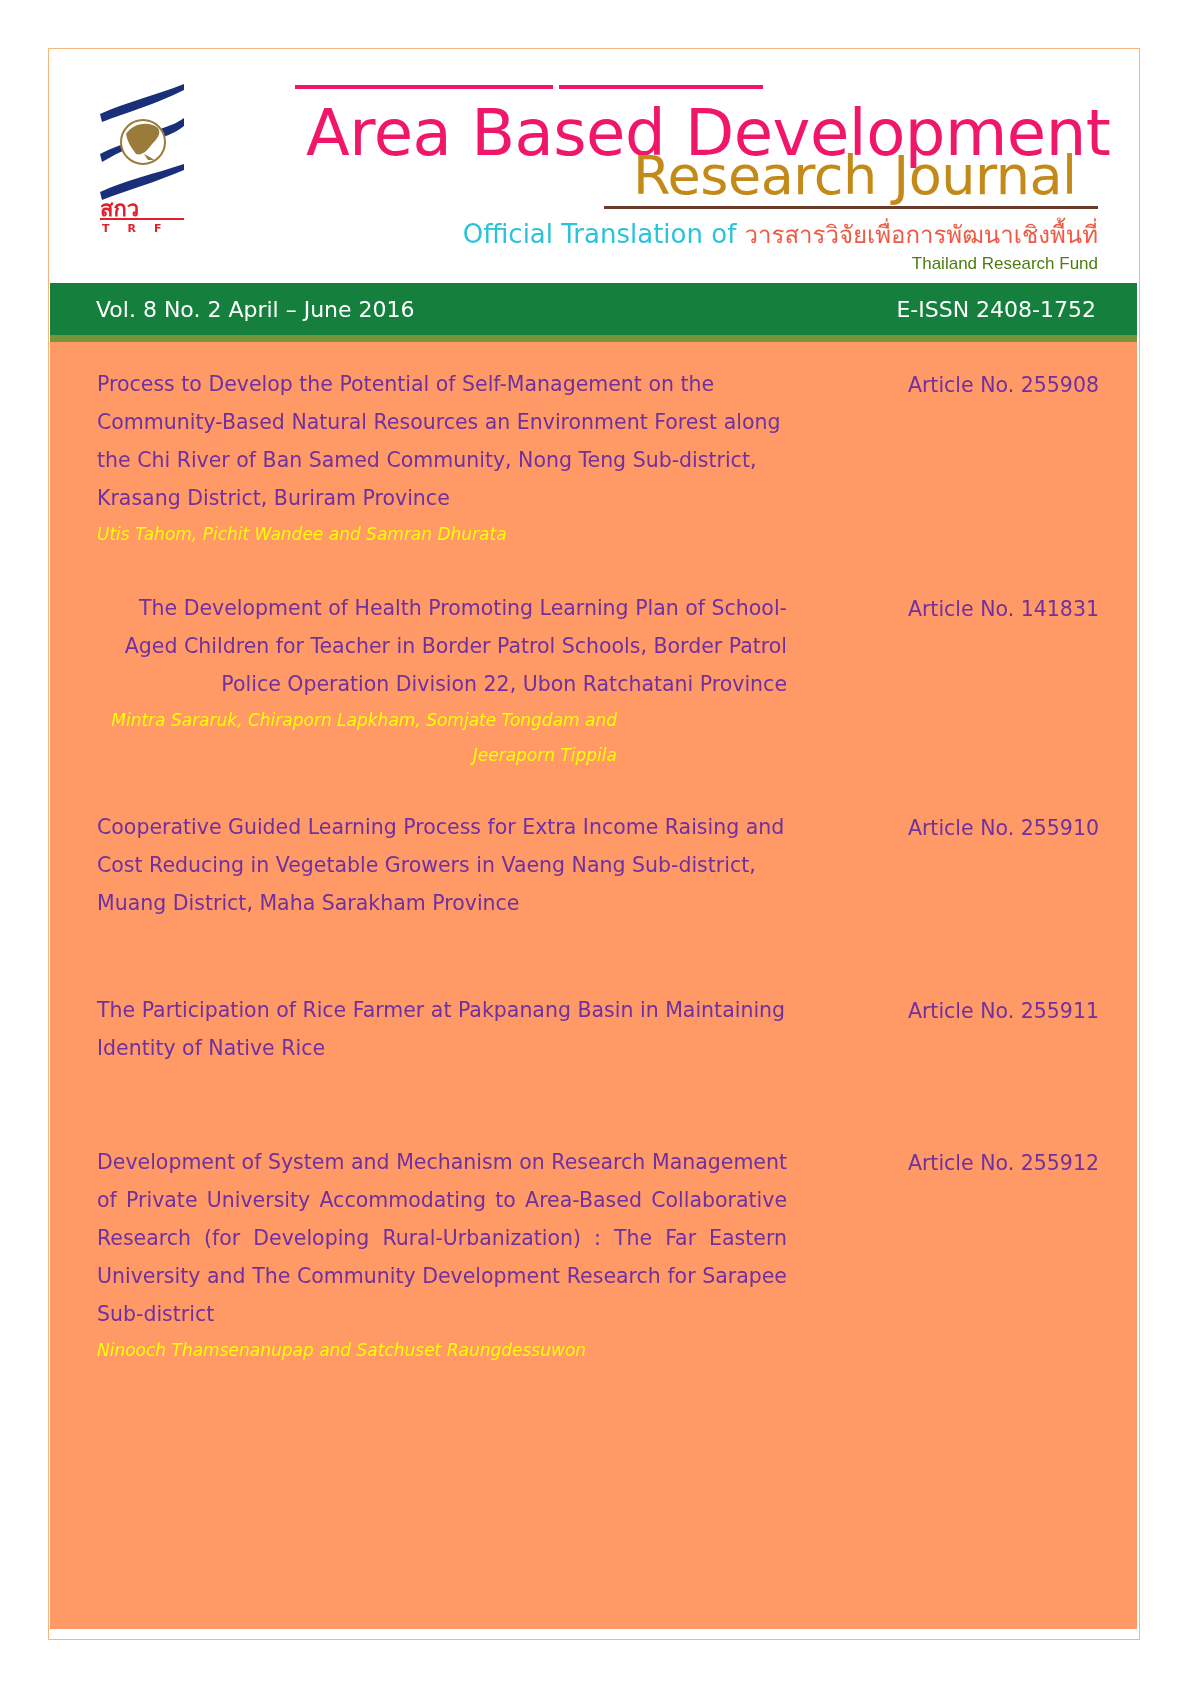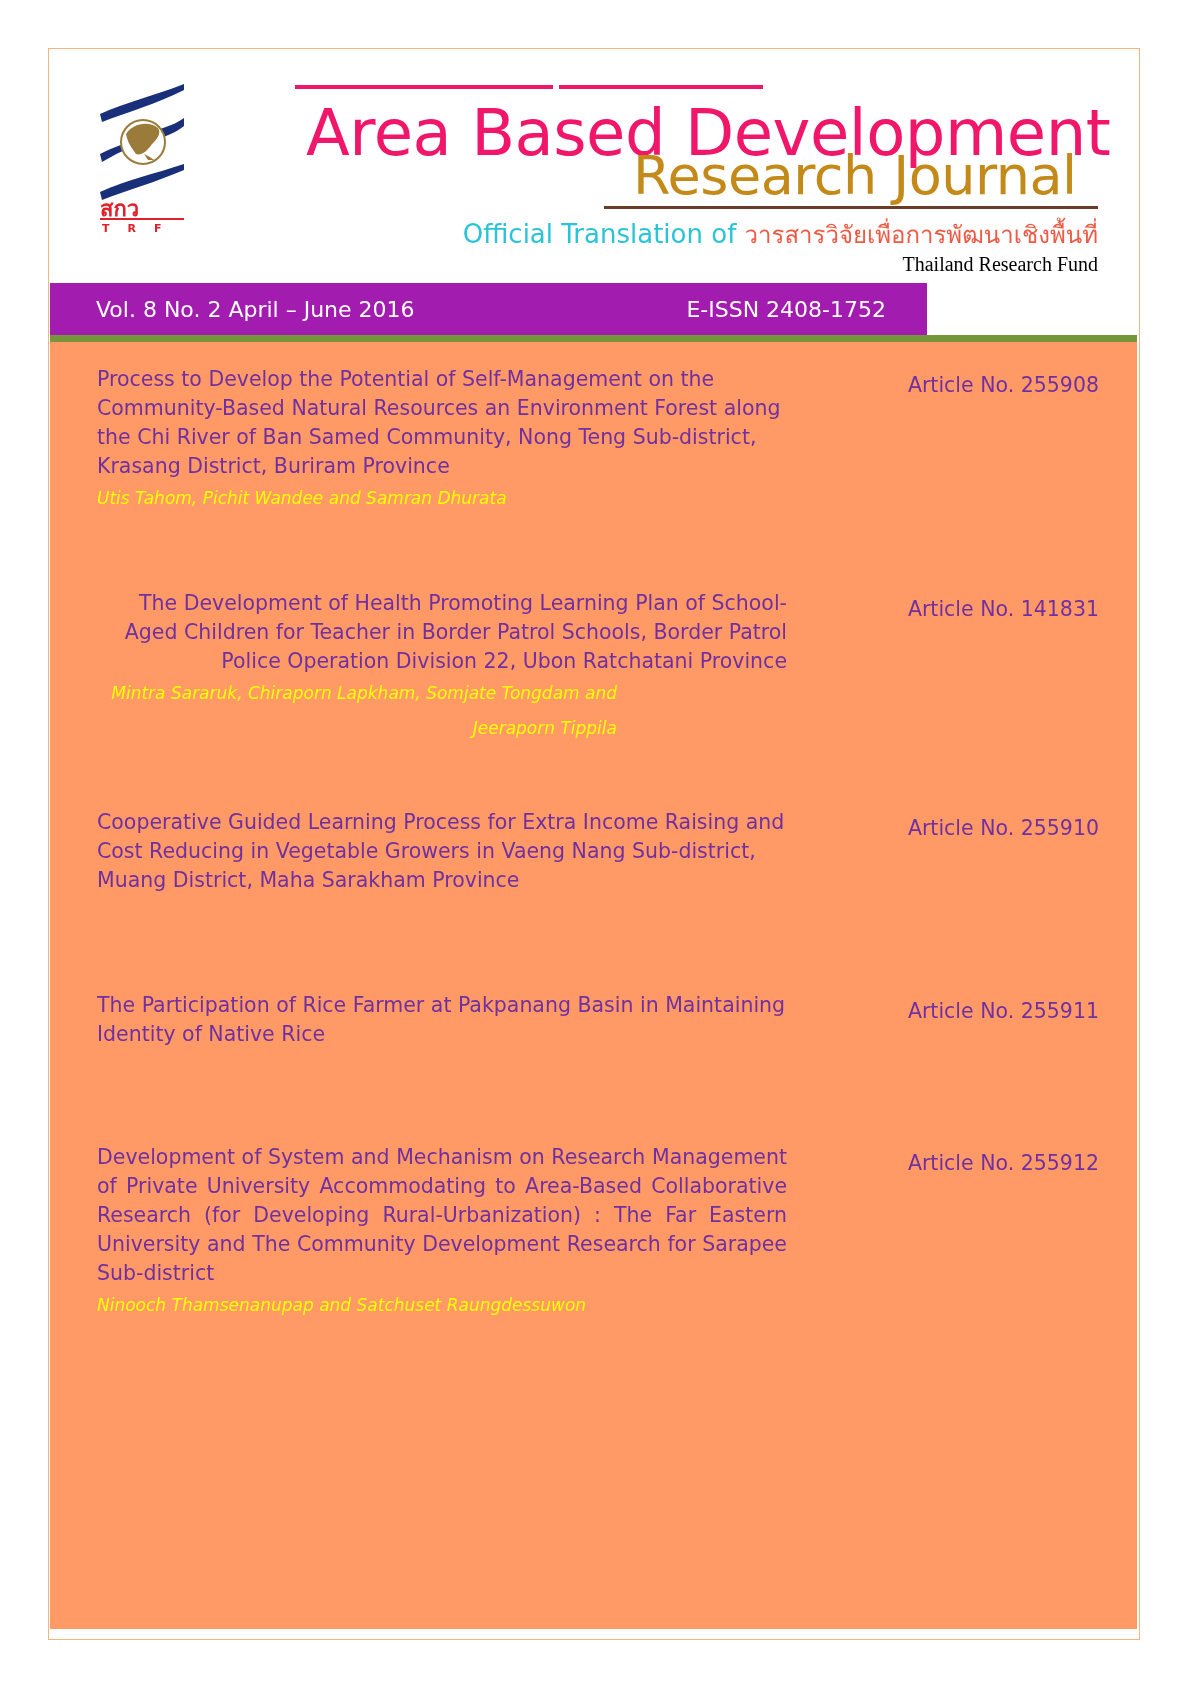--- a/index.html
+++ b/index.html
@@ -9,33 +9,33 @@
 
   
   .logo { position:absolute; left:96px; top:84px; width:96px; height:150px; }
   .title-rule { position:absolute; top:85px; height:4px; background:#f0176a; }
   .title-line1 { position:absolute; left:306px; top:101px; font-family:"DejaVu Sans", sans-serif; font-size:64px; line-height:64px; color:#f0176a; letter-spacing:-0.5px; white-space:nowrap; }
   .title-line2 { position:absolute; left:633px; top:144px; font-family:"DejaVu Sans", sans-serif; font-size:54px; line-height:64px; color:#c48a19; letter-spacing:-0.5px; white-space:nowrap; }
   .title-underline { position:absolute; left:604px; top:206px; width:494px; height:3px; background:#6b3b2a; }
   .subtitle { position:absolute; right:93px; top:218px; font-size:26px; line-height:32px; white-space:nowrap; }
   .subtitle .en { color:#2ac3d8; }
   .subtitle .th { color:#ee5a44; font-size:24px; }
-  .fund { position:absolute; right:93px; top:250px; font-family:Liberation Serif, serif; font-size:20px; line-height:28px; color:#000000; white-space:nowrap; }
+  .fund { position:absolute; right:93px; top:250px; font-family:Liberation Sans, sans-serif; font-size:17px; line-height:28px; color:#4d7c0f; white-space:nowrap; }
 
   
-  .band { position:absolute; left:50px; top:283px; width:877px; height:52px; background:#a21caf; }
+  .band { position:absolute; left:50px; top:283px; width:1087px; height:52px; background:#15803d; }
   .band .issue { position:absolute; left:46px; top:14px; font-size:22px; color:#ffffff; }
   .band .issn { position:absolute; right:41px; top:14px; font-size:22px; color:#ffffff; }
   .green-stripe { position:absolute; left:50px; top:335px; width:1087px; height:7px; background:#77953a; }
 
   
   .panel { position:absolute; left:50px; top:342px; width:1087px; height:1287px; background:#ff9966; }
 
   .article { position:absolute; left:97px; width:1000px; }
-  .article .title { width:690px; font-size:20.5px; line-height:29px; color:#7030a0; margin:0; }
+  .article .title { width:690px; font-size:20.5px; line-height:38px; color:#7030a0; margin:0; }
   .article .title.justify { text-align:justify; }
   .article .authors { font-style:italic; font-size:17px; line-height:35px; color:#ffff00; margin:0; width:690px; }
   .article .artno { position:absolute; right:-2px; top:0; font-size:20.5px; line-height:41.5px; color:#7030a0; }
 </style>
 </head>
 <body>
 
 <div class="page-frame"></div>
 
 <div class="logo">

